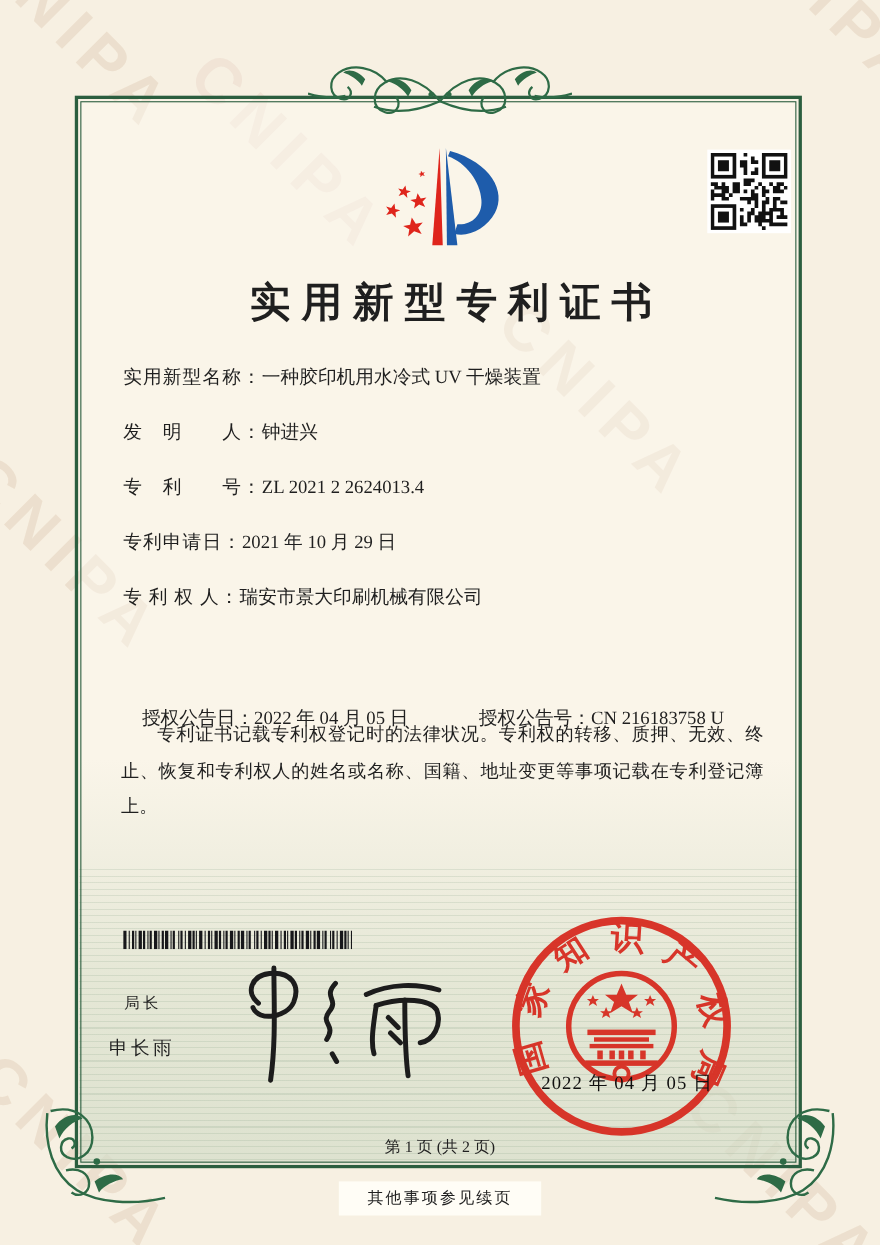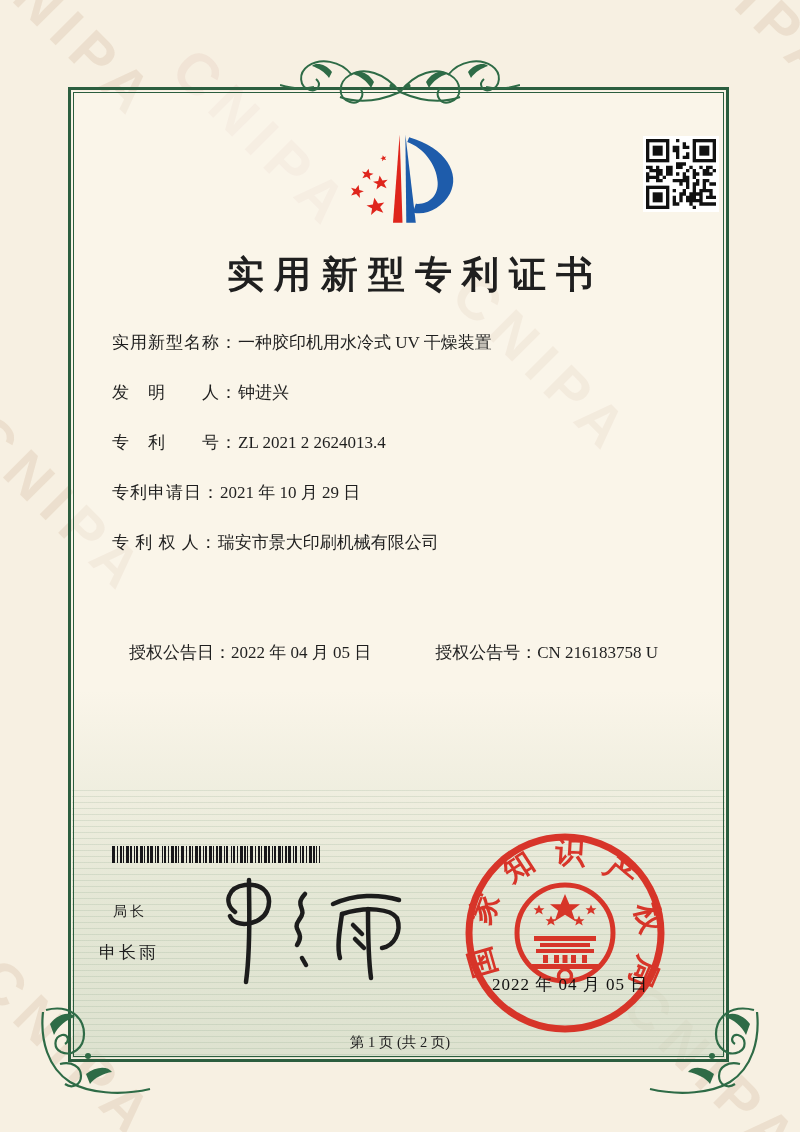--- a/index.html
+++ b/index.html
@@ -151,20 +151,21 @@
     <div class="frow"><span class="fl">专　利　　号：</span><span class="fv">ZL 2021 2 2624013.4</span></div>
     <div class="frow"><span class="fl">专利申请日：</span><span class="fv">2021 年 10 月 29 日</span></div>
     <div class="frow"><span class="fl">专 利 权 人：</span><span class="fv">瑞安市景大印刷机械有限公司</span></div>
   </div>
 
   <div class="grant">
     <span>授权公告日：</span><span>2022 年 04 月 05 日</span><span class="second">授权公告号：</span><span>CN 216183758 U</span>
   </div>
 
   <div class="body-text">
+    <p>专利证书记载专利权登记时的法律状况。专利权的转移、质押、无效、终止、恢复和专利权人的姓名或名称、国籍、地址变更等事项记载在专利登记簿上。</p>
   </div>
 
   <svg class="barcode" width="208" height="17" viewBox="0 0 208 17">
     <path d="M0 8.5 H208" stroke="#17171a" stroke-width="17" stroke-dasharray="3 2 1 2 2 1 1 2 3 1 2 2 1 1 2 2 3 1 1 2 2 1 3 2 1 1 2 3 1 1 2 2 1 2 3 1 2 1 1 2"></path>
   </svg>
 
   <div class="sig-title">局长</div>
   <div class="sig-name">申长雨</div>
 
   <svg class="sig-hand" width="245" height="118" viewBox="0 0 245 118">
@@ -205,14 +206,15 @@
       <rect x="-2.5" y="22" width="5" height="8"></rect>
         <rect x="6" y="22" width="5" height="8"></rect>
       <rect x="17" y="22" width="5" height="8"></rect>
       <rect x="-33" y="31" width="66" height="5"></rect>
       <circle cy="43" r="6.5" fill="none" stroke="#d7281d" stroke-width="3.5"></circle>
     </g>
   </svg>
   <div class="seal-date">2022 年 04 月 05 日</div>
 
   <div class="page-footer">第 1 页 (共 2 页)</div>
+  <div class="cont-note">其他事项参见续页</div>
 
 </div>
 
 </body></html>

